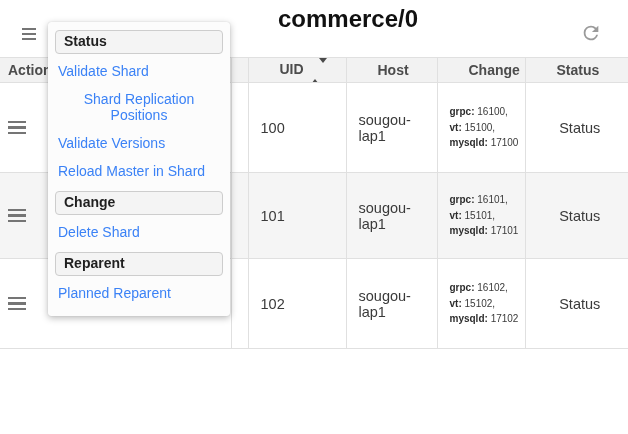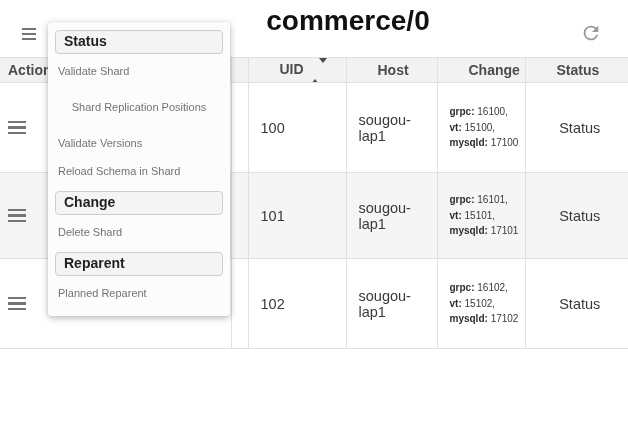--- a/index.html
+++ b/index.html
@@ -10,21 +10,21 @@
     background:#ffffff;
     font-family:"Liberation Sans", sans-serif;
     overflow:hidden;
     color:#3a3a3a;
   }
 
   
   .toolbar { position:absolute; top:0; left:0; width:628px; height:57px; background:#fff; }
   .page-title {
     position:absolute; left:348px; top:5px; transform:translateX(-50%);
-    font-size:28px; font-weight:bold; color:#111; white-space:nowrap;
+    font-size:24px; font-weight:bold; color:#111; white-space:nowrap;
   }
   .hamburger { position:absolute; left:22px; top:28px; width:14px; cursor:pointer; }
   .hamburger .bar { height:2px; background:#757575; margin-bottom:3px; }
   .hamburger .bar:last-child { margin-bottom:0; }
   .refresh-btn { position:absolute; right:26px; top:22px; width:22px; height:22px; cursor:pointer; }
 
   
   table.tablets {
     position:absolute; top:57px; left:0; width:628px;
     border-collapse:collapse; table-layout:fixed;
@@ -66,21 +66,21 @@
     box-shadow:0 2px 7px rgba(0,0,0,0.28), 0 0 1px rgba(0,0,0,0.2);
     padding:8px 7px 9px 7px;
   }
   .menu-header {
     height:24px; line-height:21px; margin:6px 0 3px 0;
     border:1px solid #cdcdcd; border-radius:4px; background:#f4f4f4;
     font-weight:bold; font-size:14px; color:#1f1f1f; padding:0 8px;
   }
   .menu-header:first-child { margin-top:0; }
   .menu-item {
-    height:28px; line-height:28px; font-size:11px; color:#737373;
+    height:28px; line-height:28px; font-size:14px; color:#3b82f6;
     padding:0 3px; white-space:nowrap; cursor:pointer;
   }
   .menu-item--multiline {
     height:44px; white-space:normal; line-height:16px;
     display:flex; align-items:center; justify-content:center; text-align:center;
   }
 </style>
 </head>
 <body>
 
@@ -198,18 +198,18 @@
       </td>
     </tr>
   </tbody>
 </table>
 
 <div class="shard-menu">
   <div class="menu-header">Status</div>
   <div class="menu-item">Validate Shard</div>
   <div class="menu-item menu-item--multiline">Shard Replication Positions</div>
   <div class="menu-item">Validate Versions</div>
-  <div class="menu-item">Reload Schema in Shard</div>
+  <div class="menu-item">Reload Master in Shard</div>
   <div class="menu-header">Change</div>
   <div class="menu-item">Delete Shard</div>
   <div class="menu-header">Reparent</div>
   <div class="menu-item">Planned Reparent</div>
 </div>
 
 </body></html>

